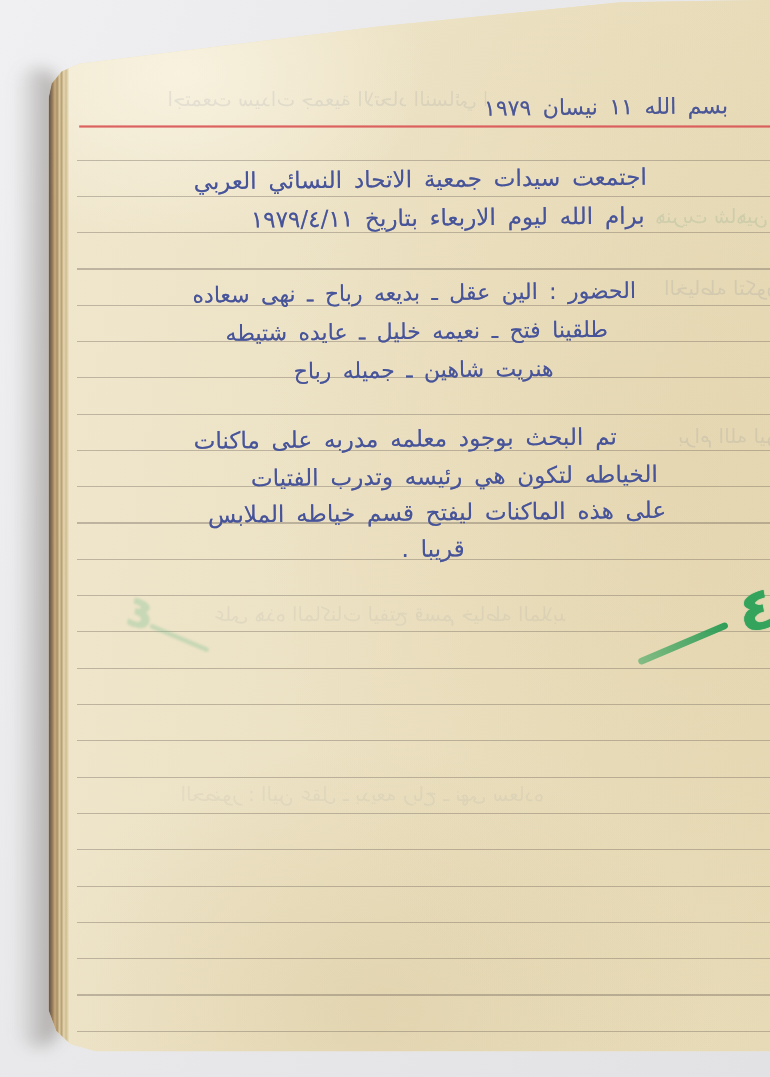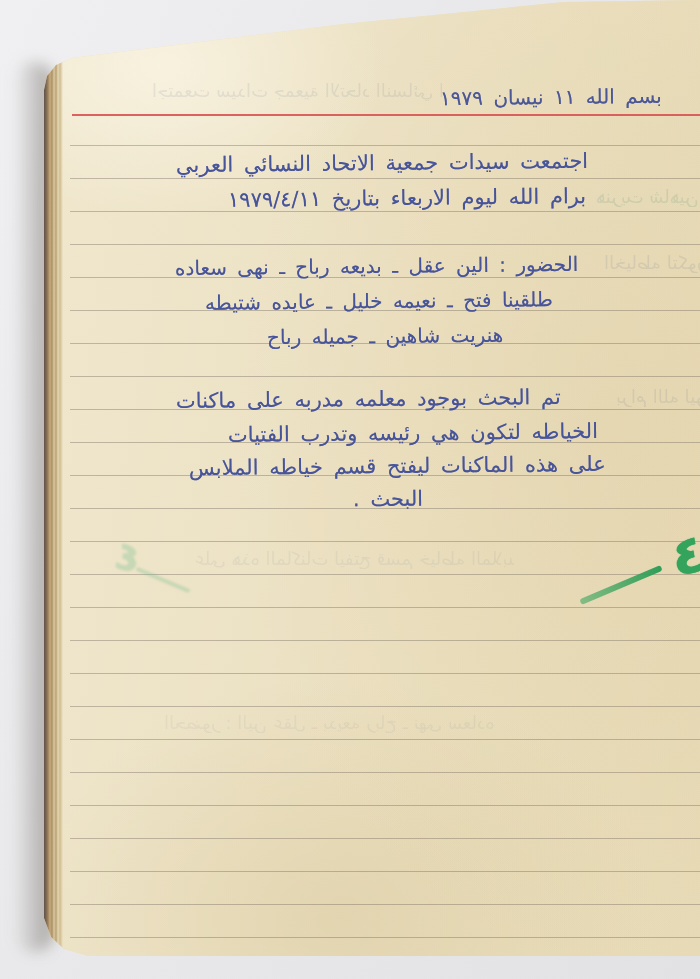--- a/index.html
+++ b/index.html
@@ -133,19 +133,19 @@
   <div class="hw op1">اجتمعت سيدات جمعية الاتحاد النسائي العربي</div>
   <div class="hw op2">برام الله ليوم الاربعاء بتاريخ ١٩٧٩/٤/١١</div>
 
   <div class="hw at1">الحضور : الين عقل ـ بديعه رباح ـ نهى سعاده</div>
   <div class="hw at2">طلقينا فتح ـ نعيمه خليل ـ عايده شتيطه</div>
   <div class="hw at3">هنريت شاهين ـ جميله رباح</div>
 
   <div class="hw bd1">تم البحث بوجود معلمه مدربه على ماكنات</div>
   <div class="hw bd2">الخياطه لتكون هي رئيسه وتدرب الفتيات</div>
   <div class="hw bd3">على هذه الماكنات ليفتح قسم خياطه الملابس</div>
-  <div class="hw bd4">البحث .</div>
+  <div class="hw bd4">قريبا .</div>
 
   <div class="green-mark">
     <span class="green-numeral">٤</span>
     <span class="green-dash"></span>
   </div>
 </div>
 
 </body></html>

